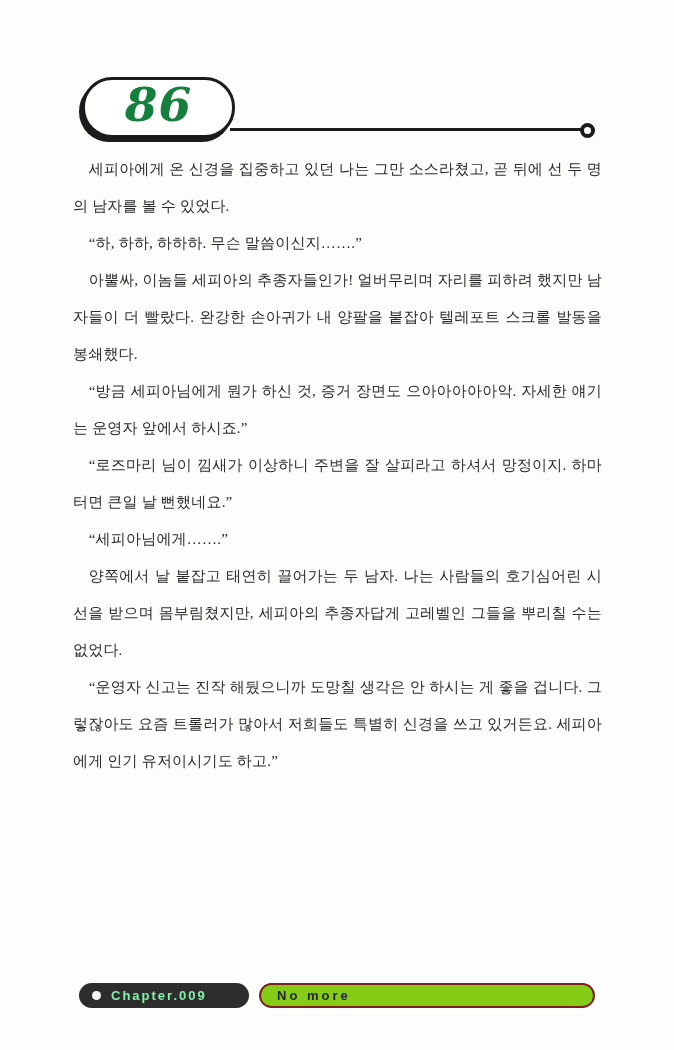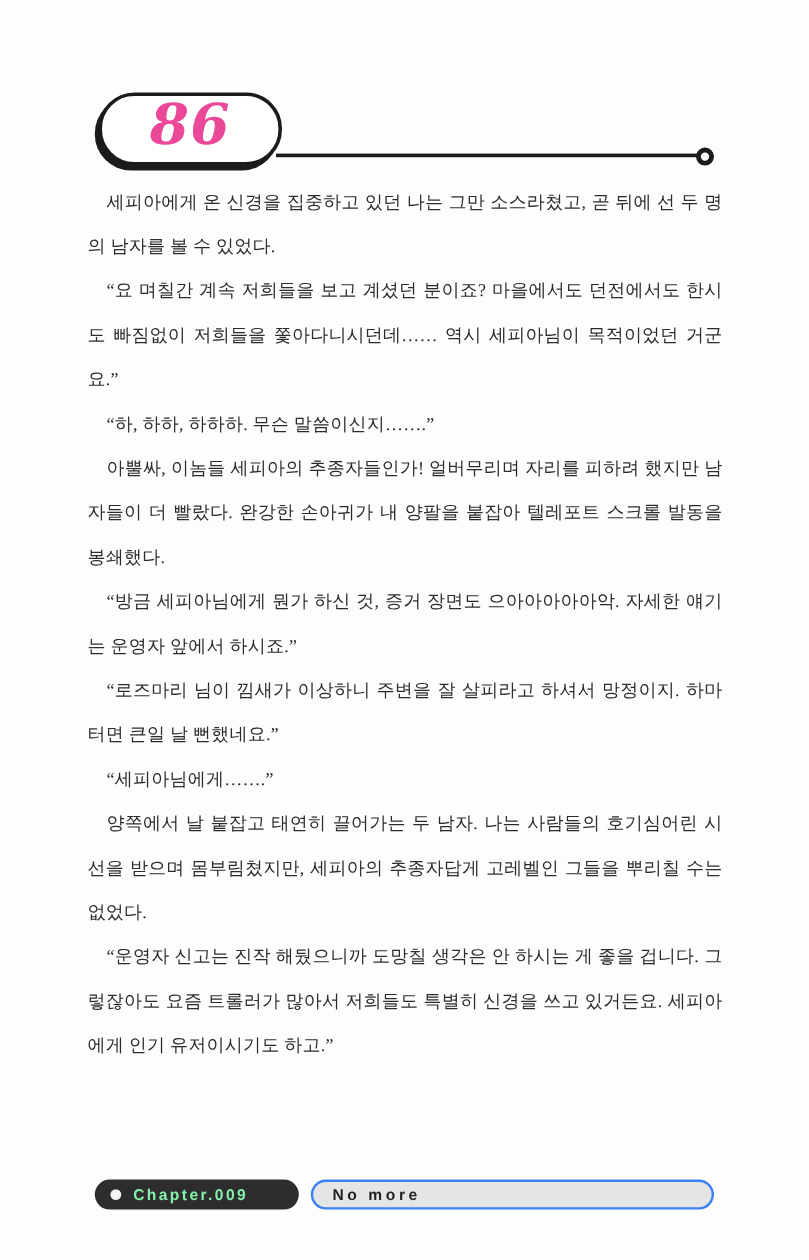--- a/index.html
+++ b/index.html
@@ -22,21 +22,21 @@
     border-radius: 30px;
     box-shadow: -3px 4px 0 0 #1b1b1b;
     display: flex; align-items: center; justify-content: center;
     z-index: 2;
   }
   .badge-num {
     font-family: "DejaVu Serif", serif;
     font-style: italic;
     font-weight: bold;
     font-size: 47px;
-    color: #ec4899;
+    color: #15803d;
     transform: translateY(-3px);
     letter-spacing: 1px;
   }
   .header-rule {
     position: absolute;
     left: 230px; top: 128px;
     width: 352px; height: 3px;
     background: #1b1b1b;
     z-index: 1;
   }
@@ -90,22 +90,22 @@
     font-family: "Liberation Sans", sans-serif;
     font-weight: bold;
     font-size: 13px;
     letter-spacing: 2px;
     white-space: nowrap;
   }
   .status-pill {
     position: absolute;
     left: 259px; top: 983px;
     width: 336px; height: 25px;
-    background: #e5e5e5;
-    border: 2px solid #3b82f6;
+    background: #84cc16;
+    border: 2px solid #7f1d1d;
     border-radius: 13px;
     display: flex; align-items: center;
     padding-left: 16px;
     box-sizing: border-box;
   }
   .status-label {
     color: #242424;
     font-family: "Liberation Sans", sans-serif;
     font-weight: 600;
     font-size: 13px;
@@ -119,21 +119,20 @@
 <div id="page">
 
   <div class="badge">
     <span class="badge-num">86</span>
   </div>
   <div class="header-rule"></div>
   <div class="header-dot"></div>
 
   <div class="body-text">
     <p>세피아에게 온 신경을 집중하고 있던 나는 그만 소스라쳤고, 곧 뒤에 선 두 명의 남자를 볼 수 있었다.</p>
-    <p>“요 며칠간 계속 저희들을 보고 계셨던 분이죠? 마을에서도 던전에서도 한시도 빠짐없이 저희들을 쫓아다니시던데…… 역시 세피아님이 목적이었던 거군요.”</p>
     <p>“하, 하하, 하하하. 무슨 말씀이신지…….”</p>
     <p>아뿔싸, 이놈들 세피아의 추종자들인가! 얼버무리며 자리를 피하려 했지만 남자들이 더 빨랐다. 완강한 손아귀가 내 양팔을 붙잡아 텔레포트 스크롤 발동을 봉쇄했다.</p>
     <p>“방금 세피아님에게 뭔가 하신 것, 증거 장면도 으아아아아아악. 자세한 얘기는 운영자 앞에서 하시죠.”</p>
     <p>“로즈마리 님이 낌새가 이상하니 주변을 잘 살피라고 하셔서 망정이지. 하마터면 큰일 날 뻔했네요.”</p>
     <p>“세피아님에게…….”</p>
     <p>양쪽에서 날 붙잡고 태연히 끌어가는 두 남자. 나는 사람들의 호기심어린 시선을 받으며 몸부림쳤지만, 세피아의 추종자답게 고레벨인 그들을 뿌리칠 수는 없었다.</p>
     <p>“운영자 신고는 진작 해뒀으니까 도망칠 생각은 안 하시는 게 좋을 겁니다. 그렇잖아도 요즘 트롤러가 많아서 저희들도 특별히 신경을 쓰고 있거든요. 세피아에게 인기 유저이시기도 하고.”</p>
   </div>
 
   <div class="chapter-pill">

